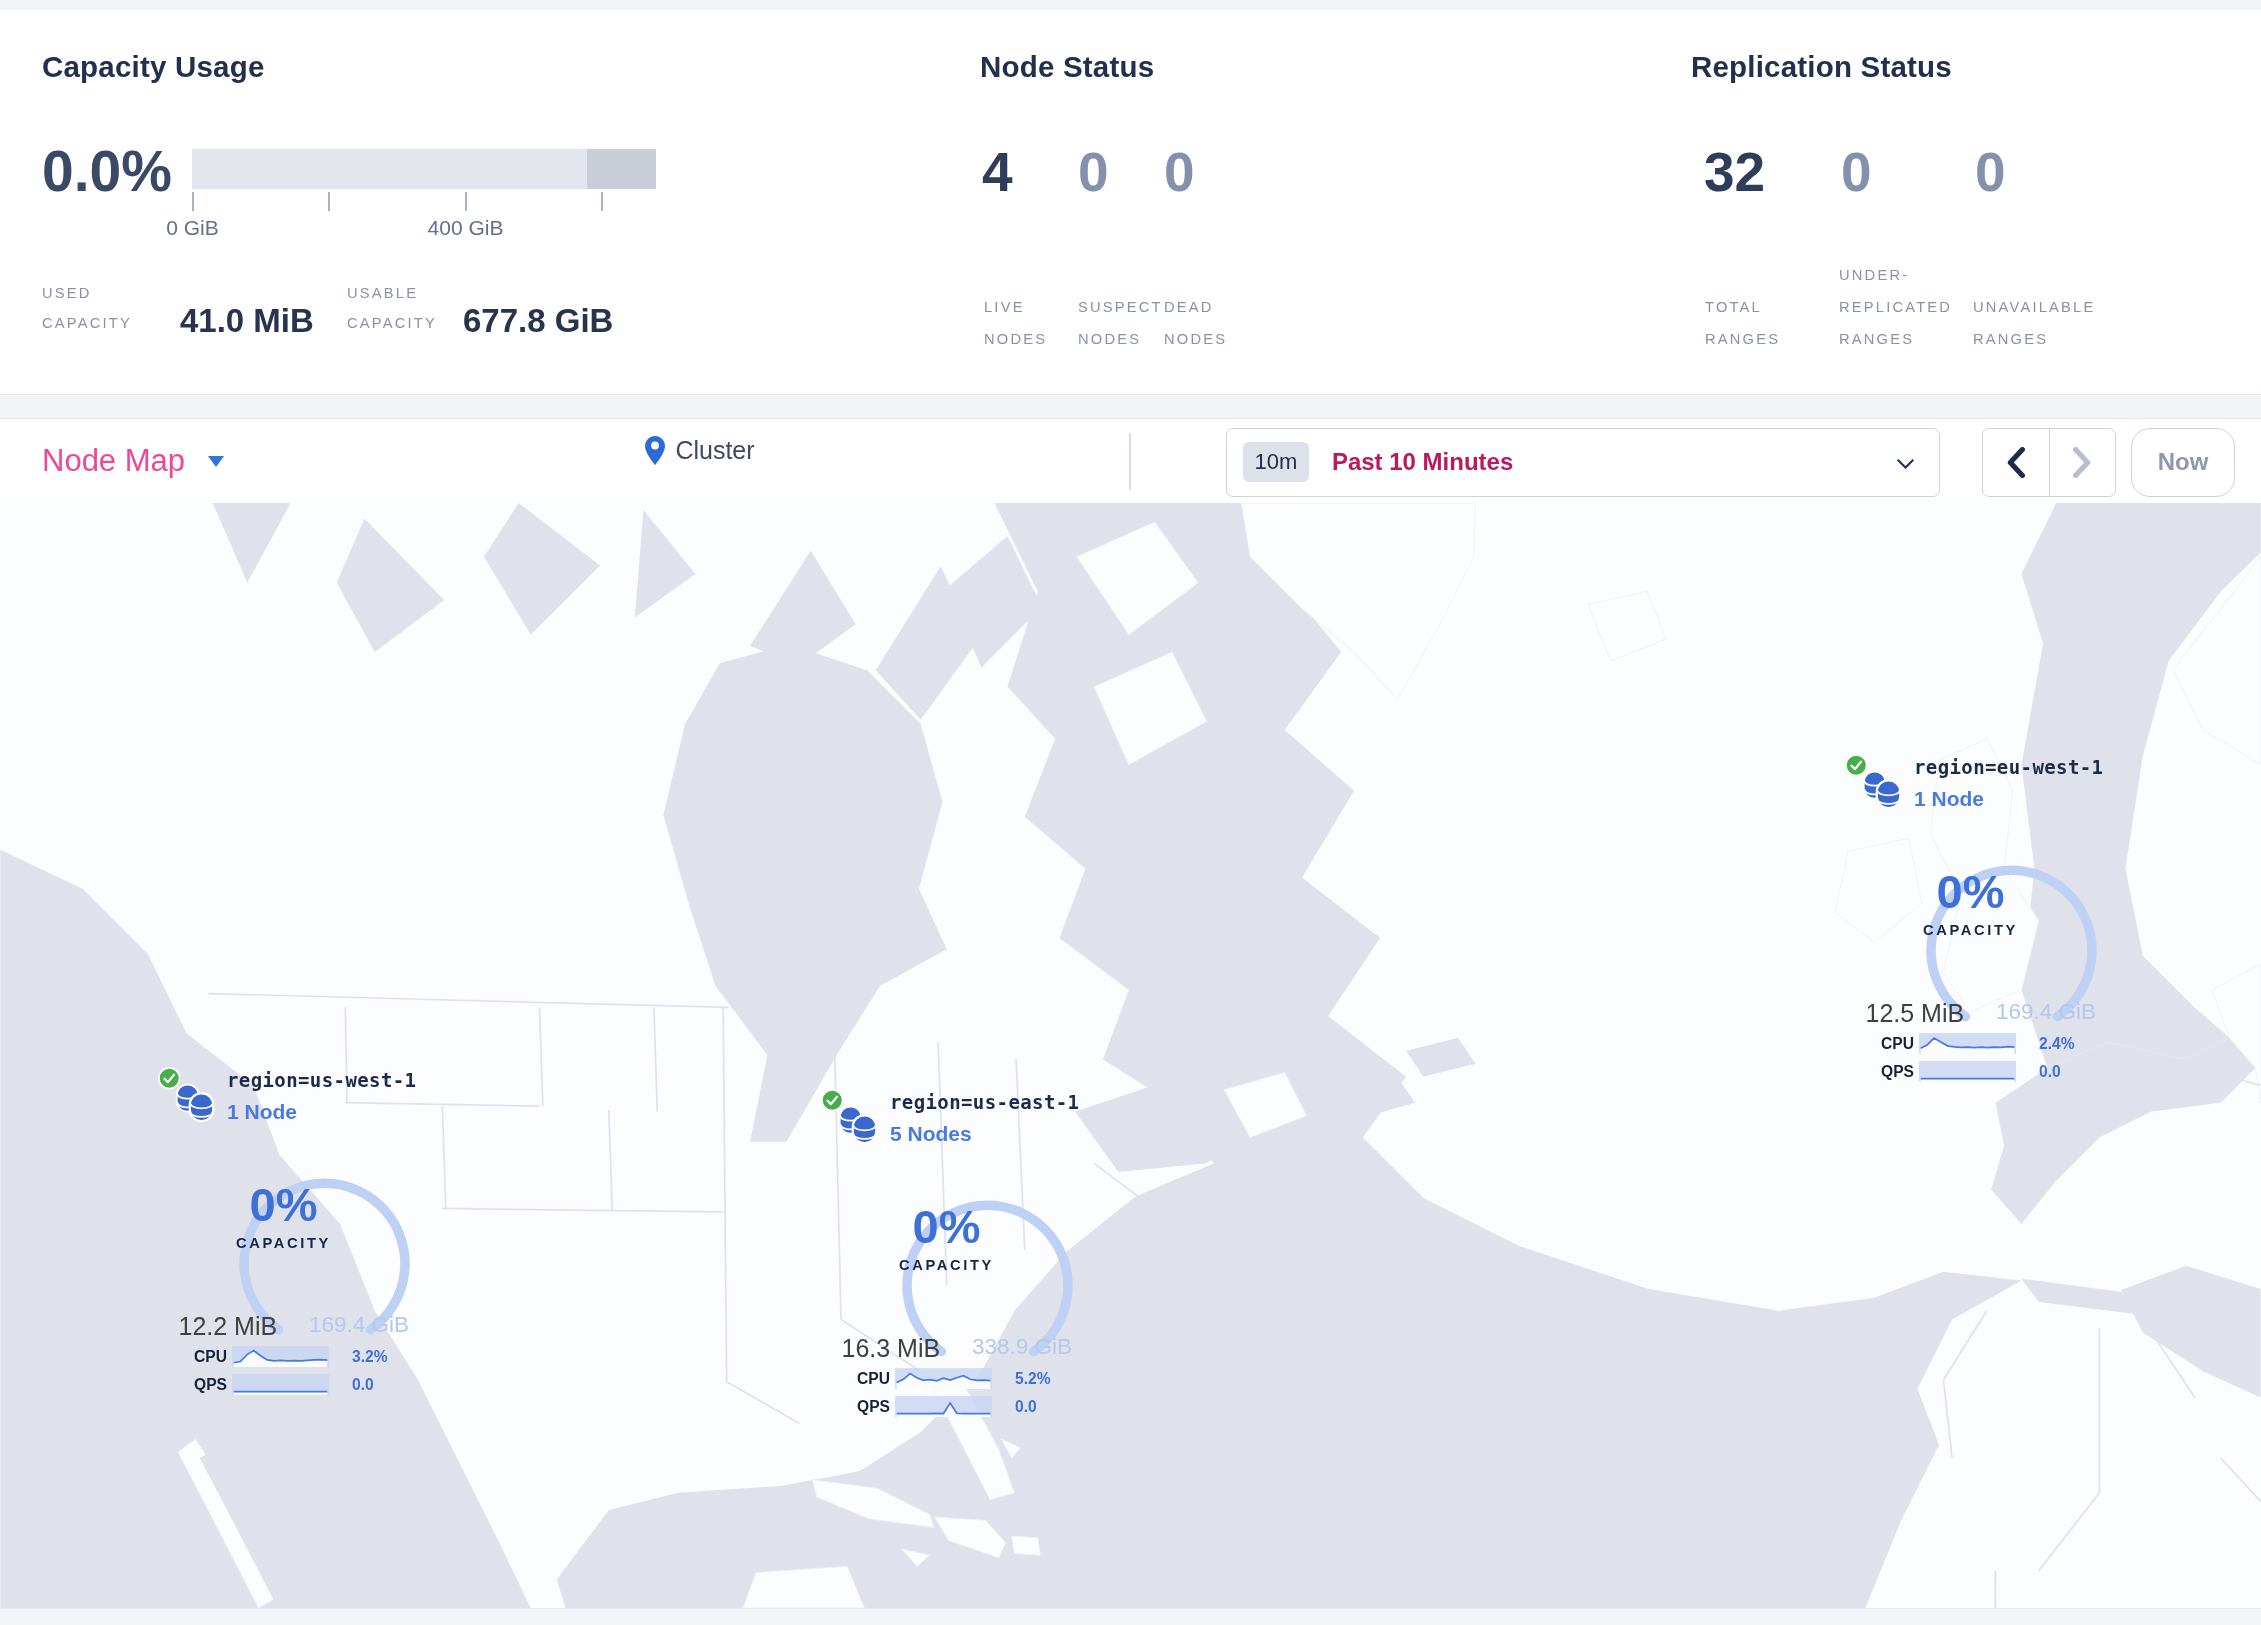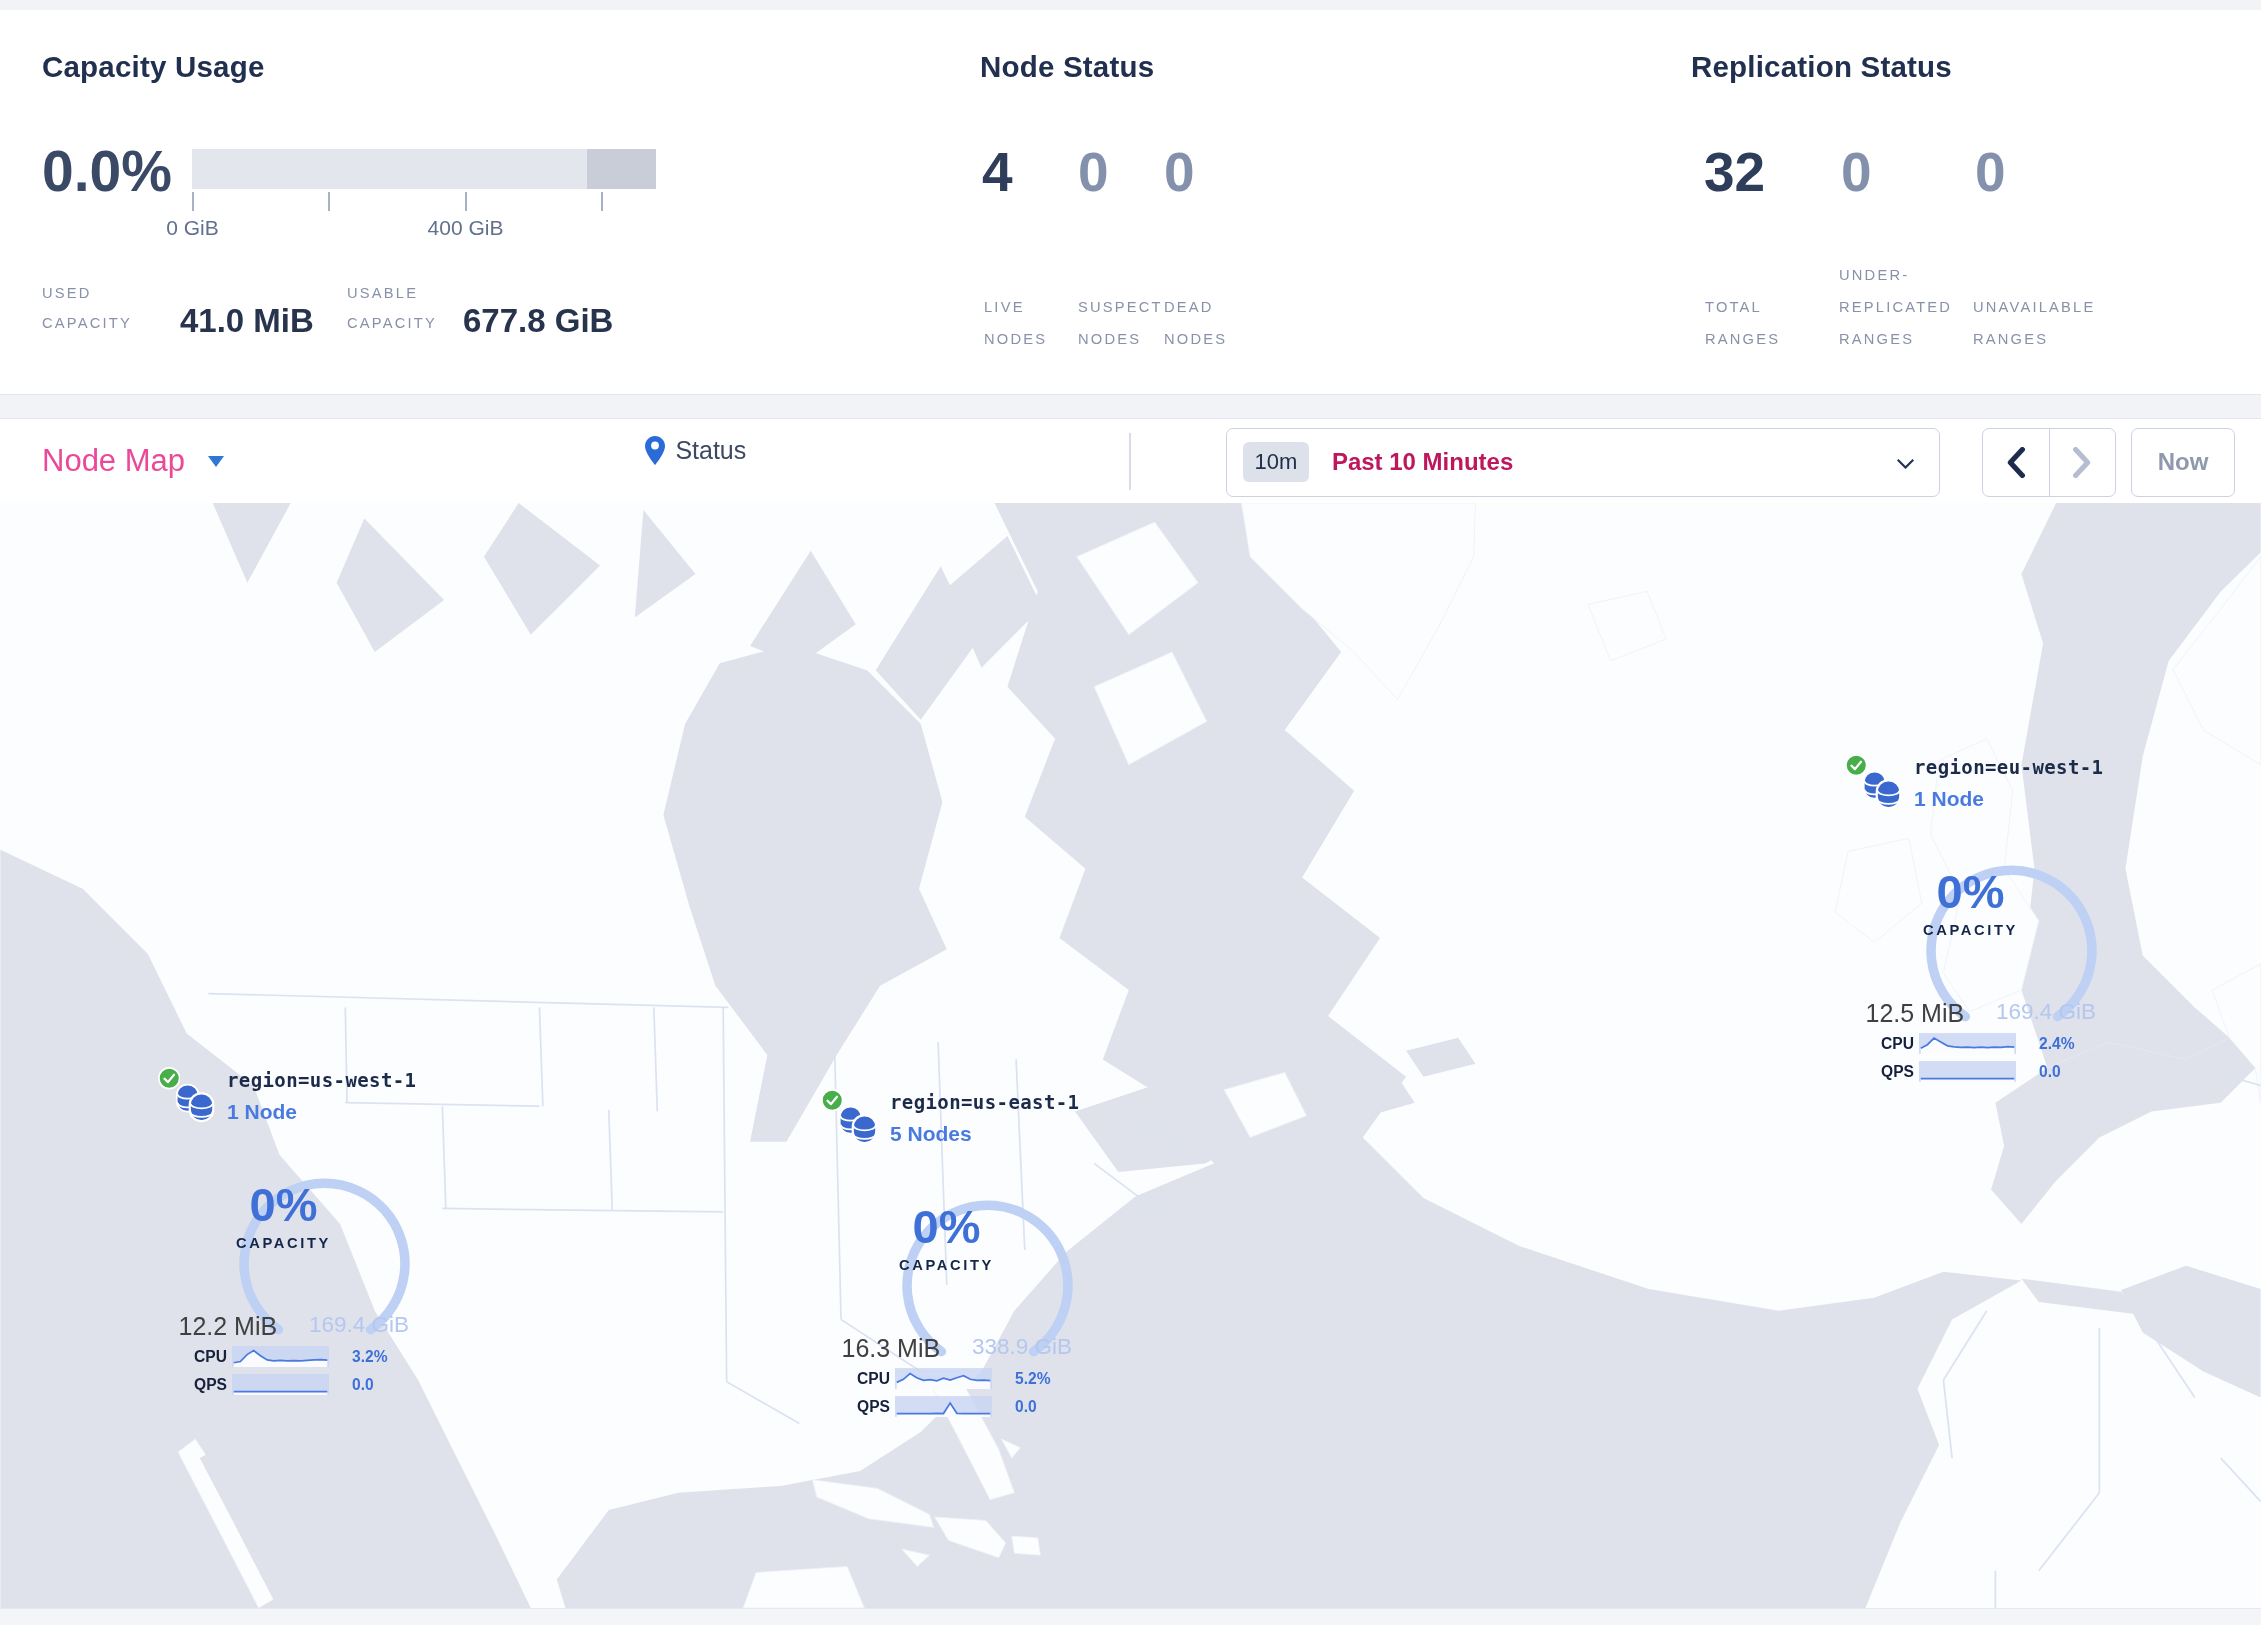--- a/index.html
+++ b/index.html
@@ -31,21 +31,21 @@
   .breadcrumb{position:absolute;left:645px;top:17.3px;display:flex;align-items:center;gap:10.4px;}
   .breadcrumb .crumb{font-size:25px;color:#3d4963;}
   .tb-divider{position:absolute;left:1129px;top:14px;width:1.7px;height:57px;background:#d9dce6;}
   .time-box{position:absolute;left:1226px;top:8.7px;width:714px;height:69px;border:1.7px solid #ccd2e2;border-radius:7px;box-sizing:border-box;display:flex;align-items:center;cursor:pointer;background:#fff;}
   .time-badge{margin-left:15.6px;background:#dde1ea;border-radius:6px;padding:7px 12px;font-size:22px;font-weight:400;color:#222f4d;}
   .time-label{margin-left:22.5px;font-size:24px;font-weight:700;color:#be185d;}
   .time-chevron{position:absolute;right:24px;top:29.5px;}
   .arrow-group{position:absolute;left:1982px;top:8.7px;width:134px;height:69px;border:1.7px solid #ccd2e2;border-radius:7px;box-sizing:border-box;background:#fff;display:flex;}
   .arrow-btn{flex:1;display:flex;align-items:center;justify-content:center;cursor:pointer;}
   .arrow-btn.prev{border-right:1.7px solid #ccd2e2;}
-  .now-btn{position:absolute;left:2131px;top:8.7px;width:104px;height:69px;border:1.7px solid #ccd2e2;border-radius:7px;box-sizing:border-box;background:#fff;display:flex;align-items:center;justify-content:center;font-size:24px;font-weight:700;color:#8f98ac;cursor:pointer;}
+  .now-btn{position:absolute;left:2131px;top:8.7px;width:104px;height:69px;border:1.7px solid #ccd2e2;border-radius:19px;box-sizing:border-box;background:#fff;display:flex;align-items:center;justify-content:center;font-size:24px;font-weight:700;color:#8f98ac;cursor:pointer;}
   
   .map{position:absolute;left:0;top:503px;width:2261px;height:1105px;background:#fbfcfe;overflow:hidden;}
   .map svg.geo{position:absolute;left:0;top:0;}
   .bottom-strip{position:absolute;left:0;top:1608px;width:2261px;height:17.3px;background:#f3f5f9;border-top:0.9px solid #e6e9f0;}
   
   .marker{position:absolute;width:260px;height:286px;}
   .marker .check{position:absolute;left:1.7px;top:0;}
   .marker .dbicon{position:absolute;left:19px;top:14px;}
   .marker .mname{position:absolute;left:71px;top:1.7px;font-family:"DejaVu Sans Mono",monospace;font-size:19px;font-weight:700;color:#1c2b4a;letter-spacing:0.4px;white-space:nowrap;}
   .marker .mlink{position:absolute;left:71px;top:33px;font-size:21px;font-weight:700;color:#4a7ae0;cursor:pointer;white-space:nowrap;}
@@ -140,21 +140,21 @@
 <div class="toolbar">
   <div class="view-select">
     <span class="label">Node Map</span>
     <span class="caret-down"></span>
   </div>
   <div class="breadcrumb">
     <svg width="20" height="29" viewBox="0 0 22 32">
       <path d="M11 0 C4.9 0 0 4.9 0 11 c0 8 11 21 11 21 s11 -13 11 -21 C22 4.9 17.1 0 11 0 Z" fill="#2a6bd8"></path>
       <circle cx="11" cy="10.5" r="4.3" fill="#fff"></circle>
     </svg>
-    <span class="crumb">Status</span>
+    <span class="crumb">Cluster</span>
   </div>
   <div class="tb-divider"></div>
 
   <div class="time-box">
     <span class="time-badge">10m</span>
     <span class="time-label">Past 10 Minutes</span>
     <svg class="time-chevron" width="19" height="11.3" viewBox="0 0 22 13">
       <polyline points="2,2 11,11 20,2" fill="none" stroke="#243352" stroke-width="2.5"></polyline>
     </svg>
   </div>

